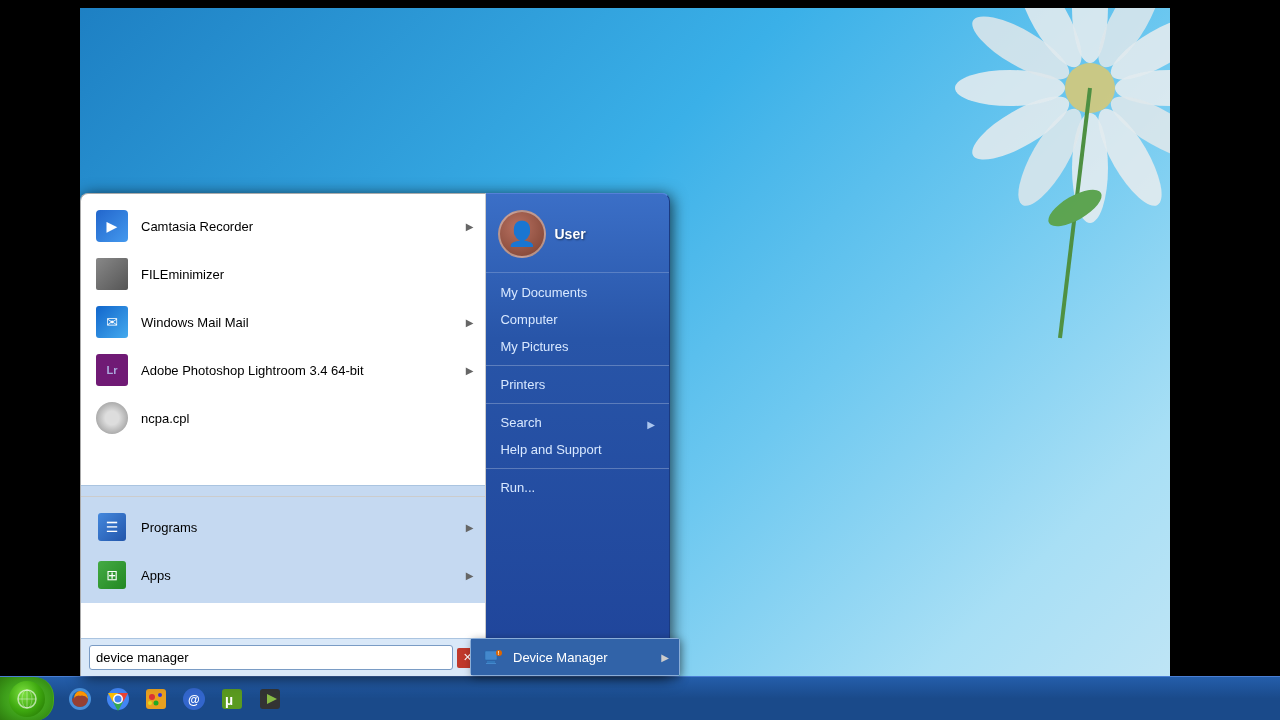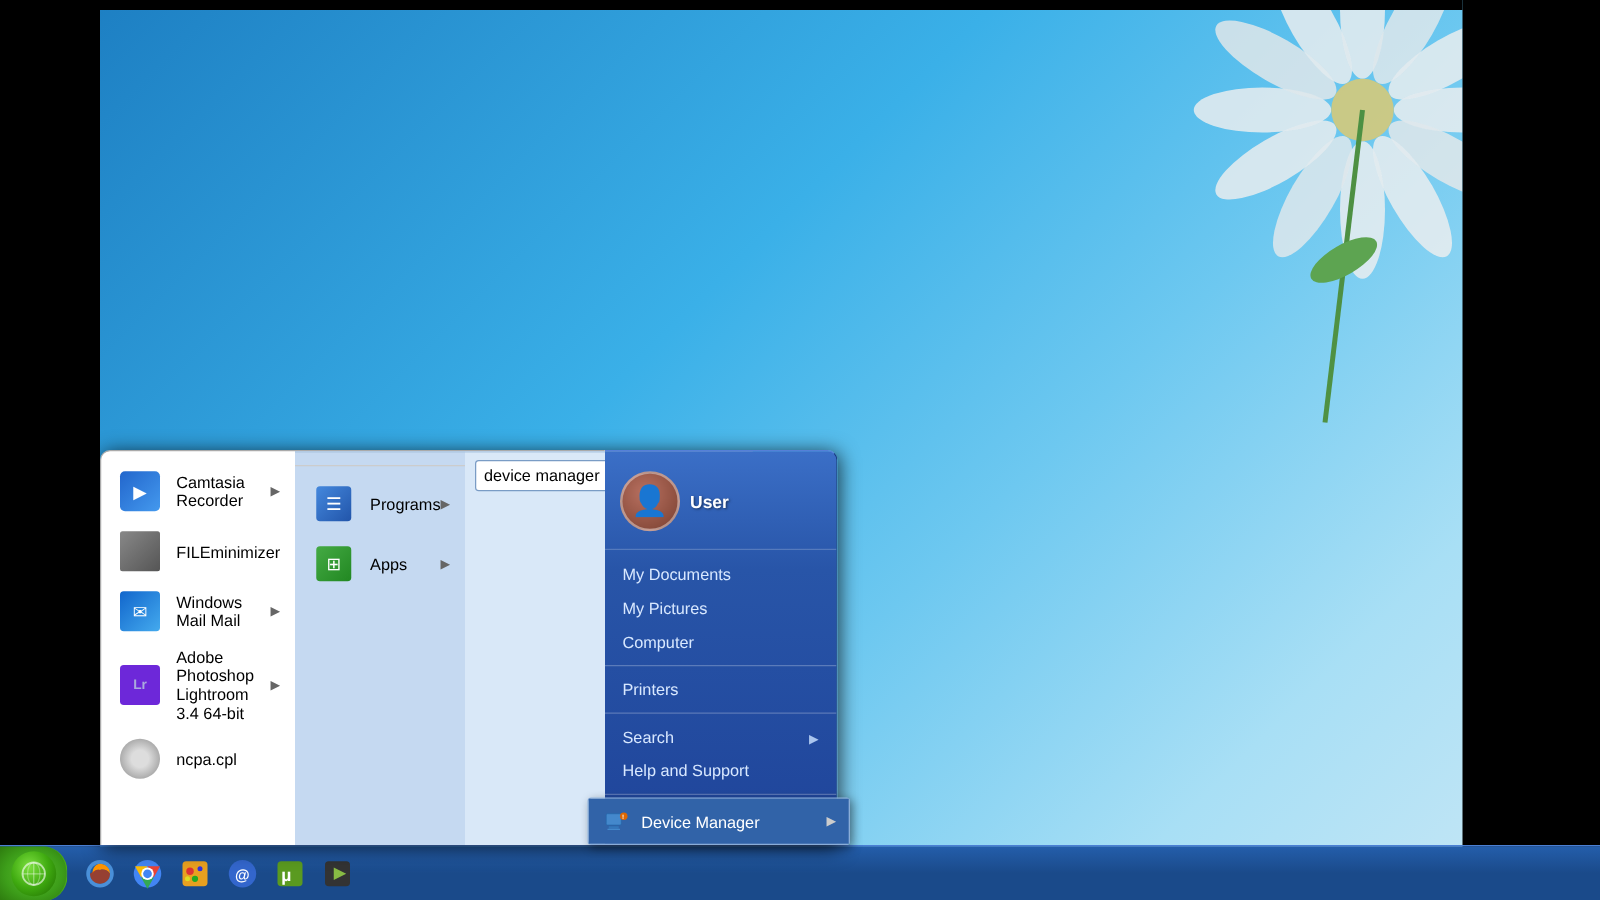--- a/index.html
+++ b/index.html
@@ -94,28 +94,29 @@
       width: 590px;
       display: flex;
       z-index: 200;
       border-radius: 8px 8px 0 0;
       overflow: visible;
       box-shadow: 2px 2px 15px rgba(0,0,0,0.7);
     }
 
     
     .menu-left {
-      width: 404px;
+      width: 443px;
       background: #fff;
       border-radius: 8px 0 0 0;
       display: flex;
-      flex-direction: row;
+      flex-direction: column;
       border-right: 1px solid #ccc;
       border-top: 1px solid #aaa;
       border-left: 1px solid #aaa;
+      gap: 35px;
     }
 
     .menu-items {
       flex: 1;
       padding: 8px 0;
     }
 
     .menu-item {
       display: flex;
       align-items: center;
@@ -337,21 +338,21 @@
       position: relative;
       display: flex;
       align-items: center;
       justify-content: center;
       color: #fff;
       font-size: 14px;
     }
 
     .lightroom-icon {
       width: 32px; height: 32px;
-      background: #6d28d9;
+      background: #701a75;
       border-radius: 3px;
       display: flex;
       align-items: center;
       justify-content: center;
       color: #aad;
       font-size: 11px;
       font-weight: bold;
     }
 
     .ncpa-icon {
@@ -524,24 +525,24 @@
       <div class="user-avatar" style="background: radial-gradient(circle at 40% 35%, #b87060, #7a4030); display:flex; align-items:center; justify-content:center; color:#dba090; font-size:24px;">
         👤
       </div>
       <span class="user-name">User</span>
     </div>
 
     <div class="right-menu-item">
       <span class="right-menu-text">My Documents</span>
     </div>
     <div class="right-menu-item">
+      <span class="right-menu-text">Computer</span>
+    </div>
+    <div class="right-menu-item">
       <span class="right-menu-text">My Pictures</span>
-    </div>
-    <div class="right-menu-item">
-      <span class="right-menu-text">Computer</span>
     </div>
 
     <div class="right-divider"></div>
 
     <div class="right-menu-item">
       <span class="right-menu-text">Printers</span>
     </div>
 
     <div class="right-divider"></div>
 

